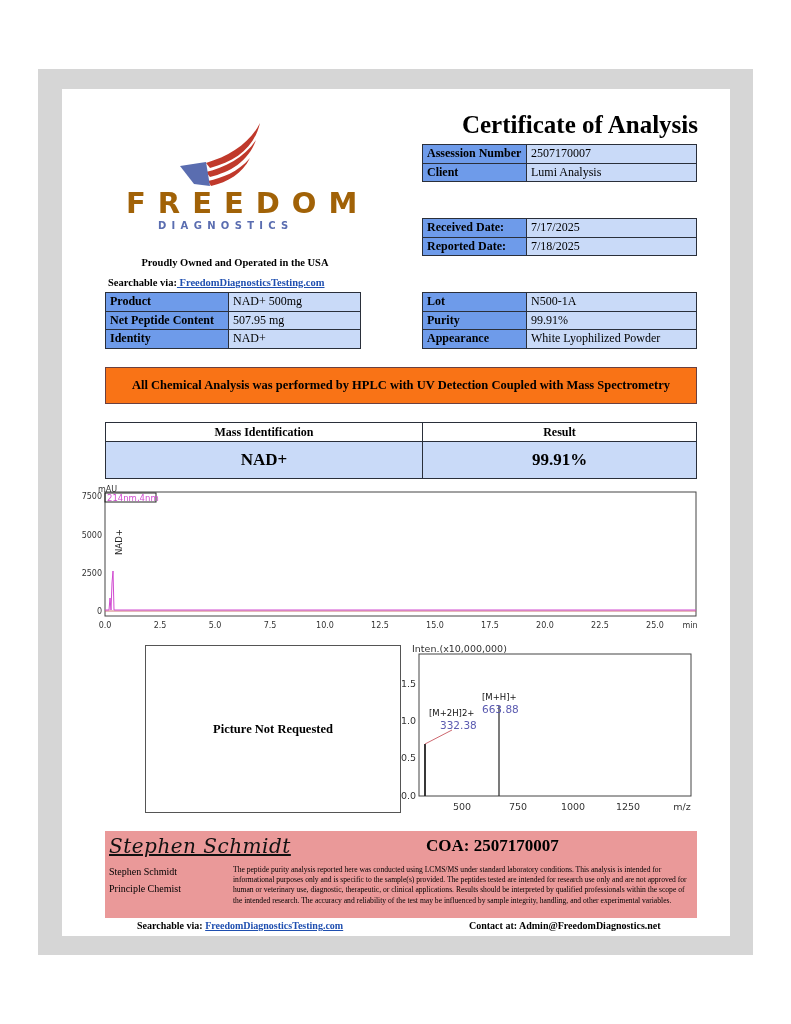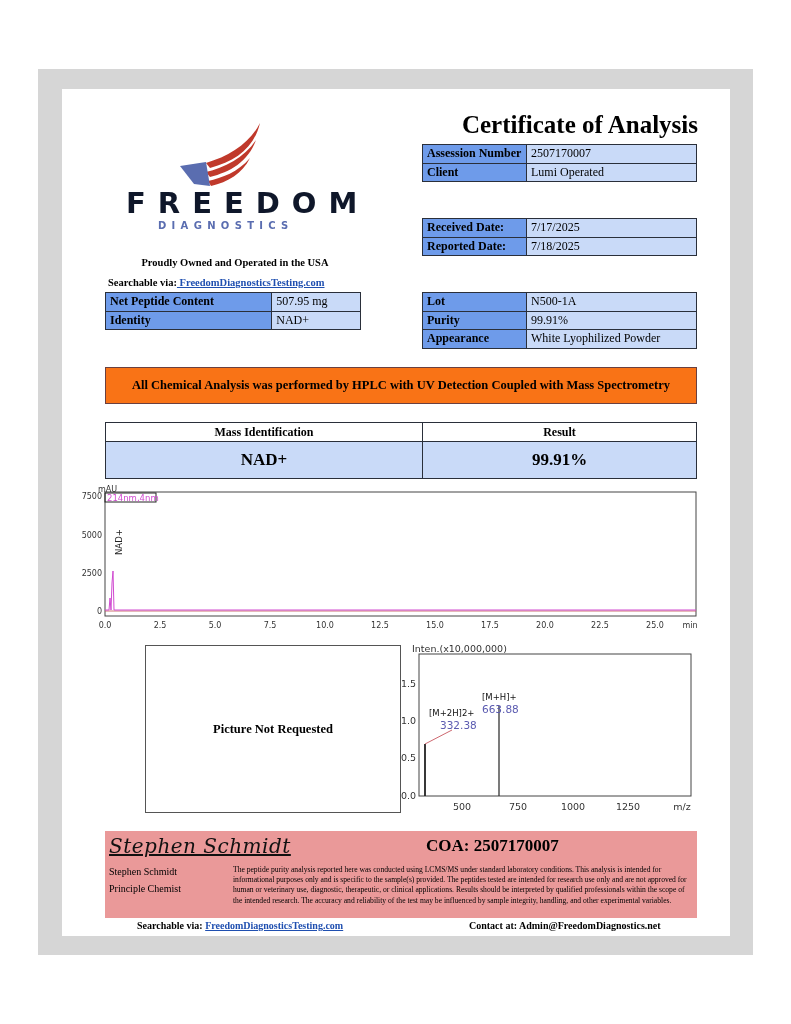--- a/index.html
+++ b/index.html
@@ -4,21 +4,21 @@
 <style>
   * { box-sizing: border-box; margin: 0; padding: 0; }
   html, body { width: 791px; height: 1024px; background: #ffffff; overflow: hidden; }
   body { position: relative; font-family: "Liberation Serif", "DejaVu Serif", serif; color: #000; }
   .frame { position: absolute; left: 38px; top: 69px; width: 715px; height: 886px; background: #d6d6d6; }
   .page { position: absolute; left: 62px; top: 89px; width: 668px; height: 847px; background: #ffffff; }
   .abs { position: absolute; }
 
   
   .logo-wrap { left: 110px; top: 118px; width: 220px; height: 120px; }
-  .logo-word { position: absolute; left: 16px; top: 68px; font-family: "DejaVu Sans", sans-serif; font-size: 29px; letter-spacing: 12px; color: #0f172a; font-weight: bold; }
+  .logo-word { position: absolute; left: 16px; top: 68px; font-family: "DejaVu Sans", sans-serif; font-size: 29px; letter-spacing: 12px; color: #a16207; font-weight: bold; }
   .logo-sub { position: absolute; left: 48px; top: 102px; font-family: "DejaVu Sans", sans-serif; font-size: 10px; letter-spacing: 5.3px; color: #5a6db0; font-weight: bold; }
   .tagline { left: 110px; top: 257px; width: 250px; text-align: center; font-size: 10.5px; font-weight: bold; }
   .search-top { left: 108px; top: 277px; font-size: 10.5px; font-weight: bold; }
   .link { color: #1f4fb0; text-decoration: underline; }
 
   .title { left: 422px; top: 111px; width: 276px; text-align: right; font-size: 25px; font-weight: bold; }
 
   table.kv { position: absolute; border-collapse: collapse; font-size: 12px; }
   table.kv td { border: 1px solid #2a2f3a; height: 18.5px; padding: 0 4px; white-space: nowrap; }
   table.kv td.k { background: #6e9bea; font-weight: bold; }
@@ -71,40 +71,44 @@
 <div class="abs title">Certificate of Analysis</div>
 
 <table class="kv" style="left:422px;top:144px;width:275px">
   <tbody>
       <tr>
         <td class="k" style="width:104px">Assession Number</td>
         <td class="v">2507170007</td>
       </tr>
   <tr>
         <td class="k">Client</td>
-        <td class="v">Lumi Operated</td>
+        <td class="v">Lumi Analysis</td>
       </tr>
 </tbody>
   </table>
 
 <table class="kv" style="left:422px;top:218px;width:275px">
   <tbody>
       <tr>
         <td class="k" style="width:104px">Received Date:</td>
         <td class="v">7/17/2025</td>
       </tr>
   <tr>
         <td class="k">Reported Date:</td>
         <td class="v">7/18/2025</td>
       </tr>
 </tbody>
   </table>
 
 <table class="kv" style="left:105px;top:292px;width:256px">
   <tbody>
+      <tr>
+        <td class="k" style="width:123px">Product</td>
+        <td class="v">NAD+ 500mg</td>
+      </tr>
   <tr>
         <td class="k">Net Peptide Content</td>
         <td class="v">507.95 mg</td>
       </tr>
   <tr>
         <td class="k">Identity</td>
         <td class="v">NAD+</td>
       </tr>
 </tbody>
   </table>

